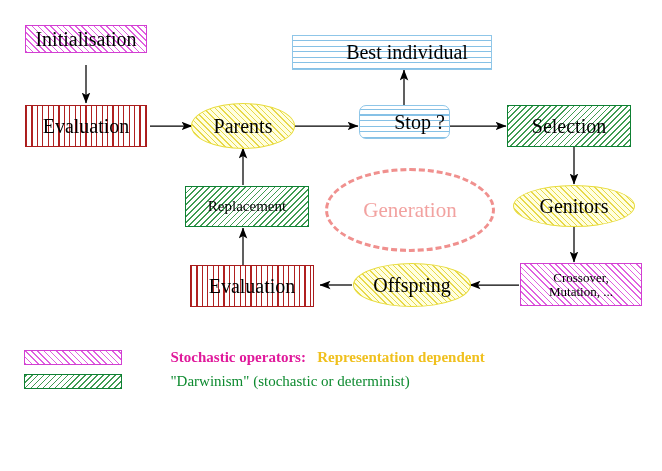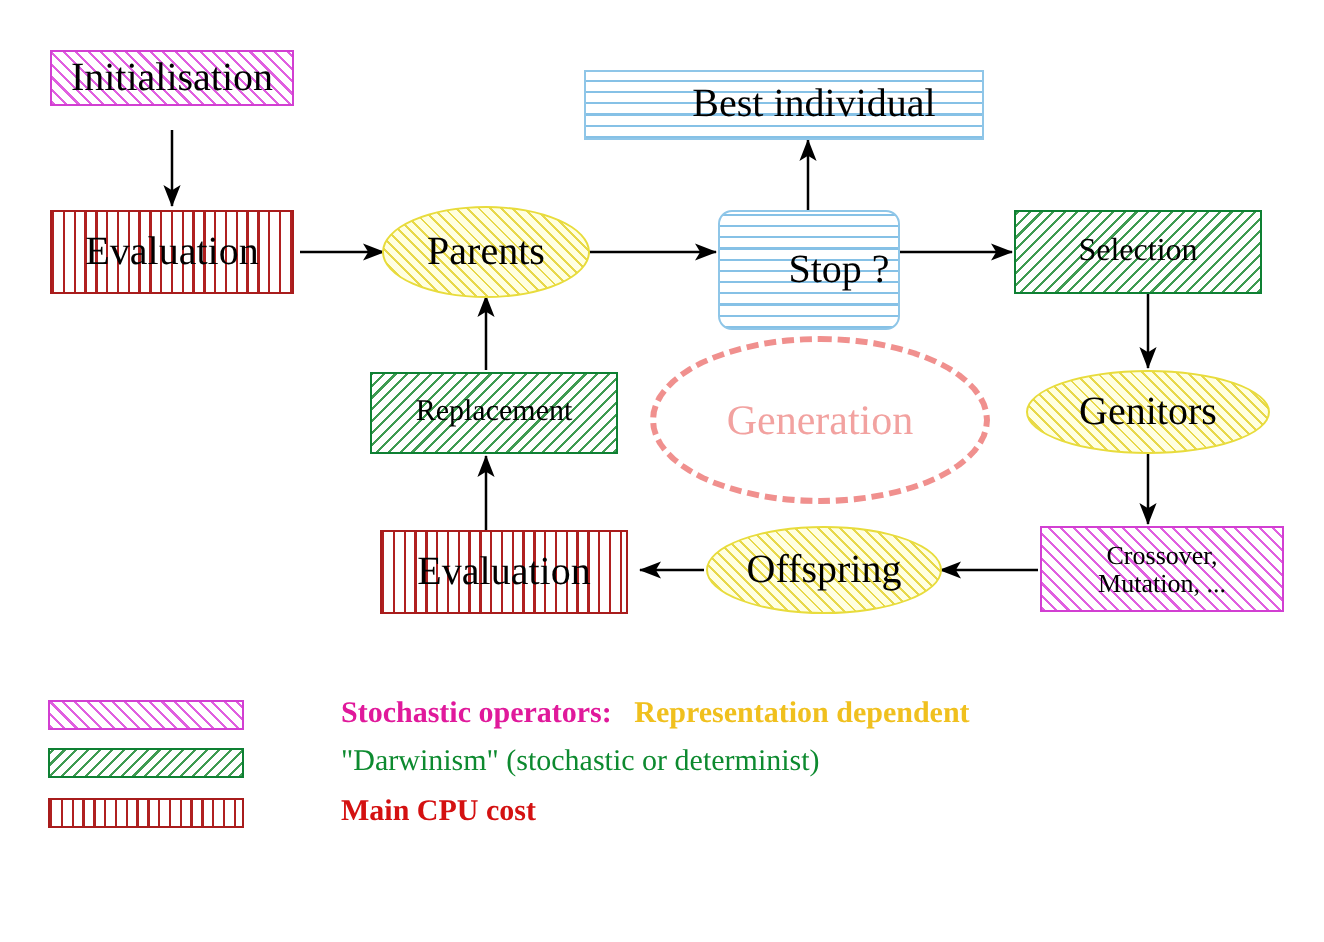--- a/index.html
+++ b/index.html
@@ -160,25 +160,25 @@
 </div>
 
 <div class="node hatch-yellow ellipse" style="left:191px; top:103px; width:104px; height:46px; font-size:20px;">
   <span class="node-label">Parents</span>
 </div>
 
 <div class="node hatch-blue" style="left:292px; top:35px; width:200px; height:35px; font-size:20px;">
   <span class="node-label">Best individual</span>
 </div>
 
-<div class="node hatch-blue rounded" style="left:359px; top:105px; width:91px; height:60px; font-size:20px;">
+<div class="node hatch-blue rounded" style="left:359px; top:105px; width:91px; height:34px; font-size:20px;">
   <span class="node-label">Stop ?</span>
 </div>
 
-<div class="node hatch-green" style="left:507px; top:105px; width:124px; height:42px; font-size:16px;">
+<div class="node hatch-green" style="left:507px; top:105px; width:124px; height:42px; font-size:20px;">
   <span class="node-label">Selection</span>
 </div>
 
 <div class="node hatch-green" style="left:185px; top:186px; width:124px; height:41px; font-size:15px;">
   <span class="node-label">Replacement</span>
 </div>
 
 <div class="node" style="left:325px; top:168px; width:170px; height:84px;
             border: 3.5px dashed #f0908e; border-radius:50%;">
   <span class="node-label gen-text">Generation</span>
@@ -207,19 +207,13 @@
     <div class="legend-text">
       <span class="lt-magenta">Stochastic operators:   </span><span class="lt-gold">Representation dependent</span>
     </div>
   </div>
   <div class="legend-row" style="top:32px;">
     <div class="legend-swatch hatch-green"></div>
     <div class="legend-text">
       <span class="lt-green">"Darwinism" (stochastic or determinist)</span>
     </div>
   </div>
-  <div class="legend-row" style="top:57px;">
-    <div class="legend-swatch hatch-red"></div>
-    <div class="legend-text">
-      <span class="lt-red">Main CPU cost</span>
-    </div>
-  </div>
 </div>
 
 </body></html>

